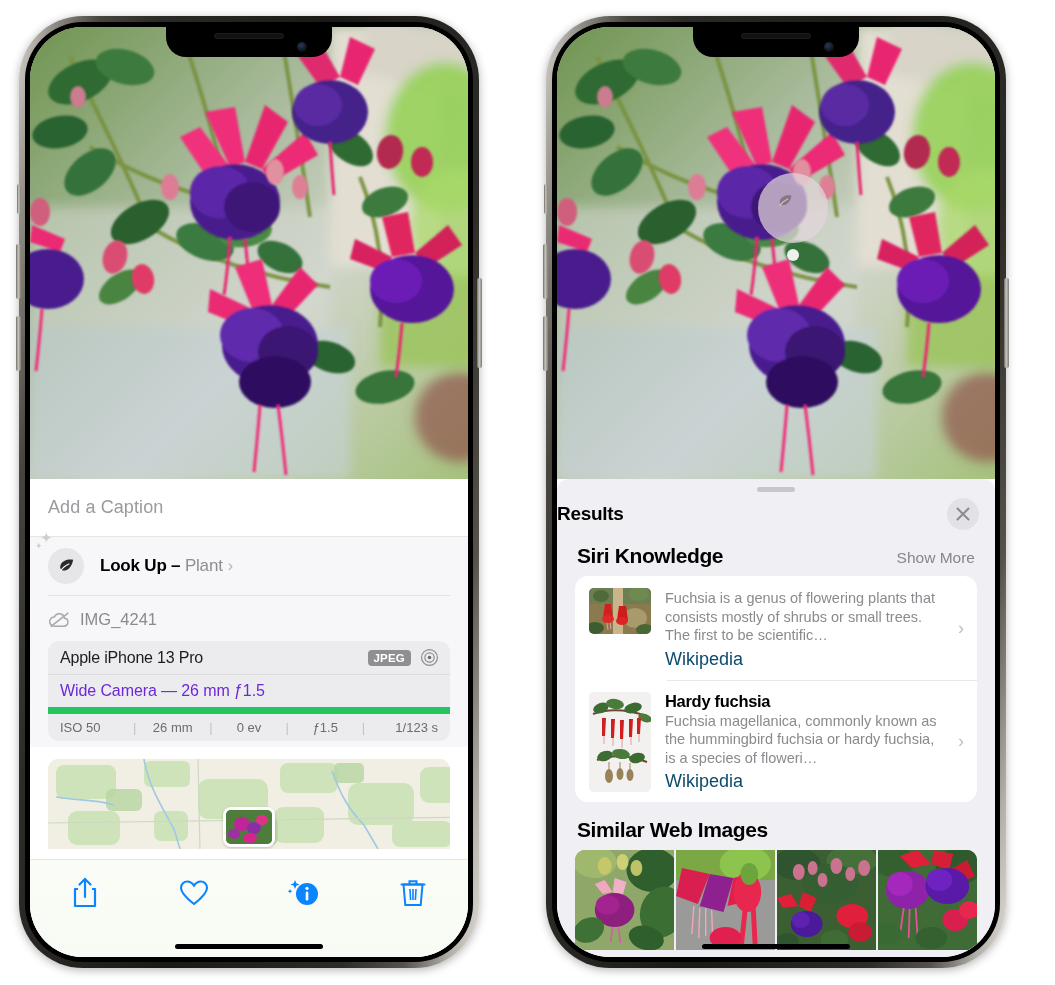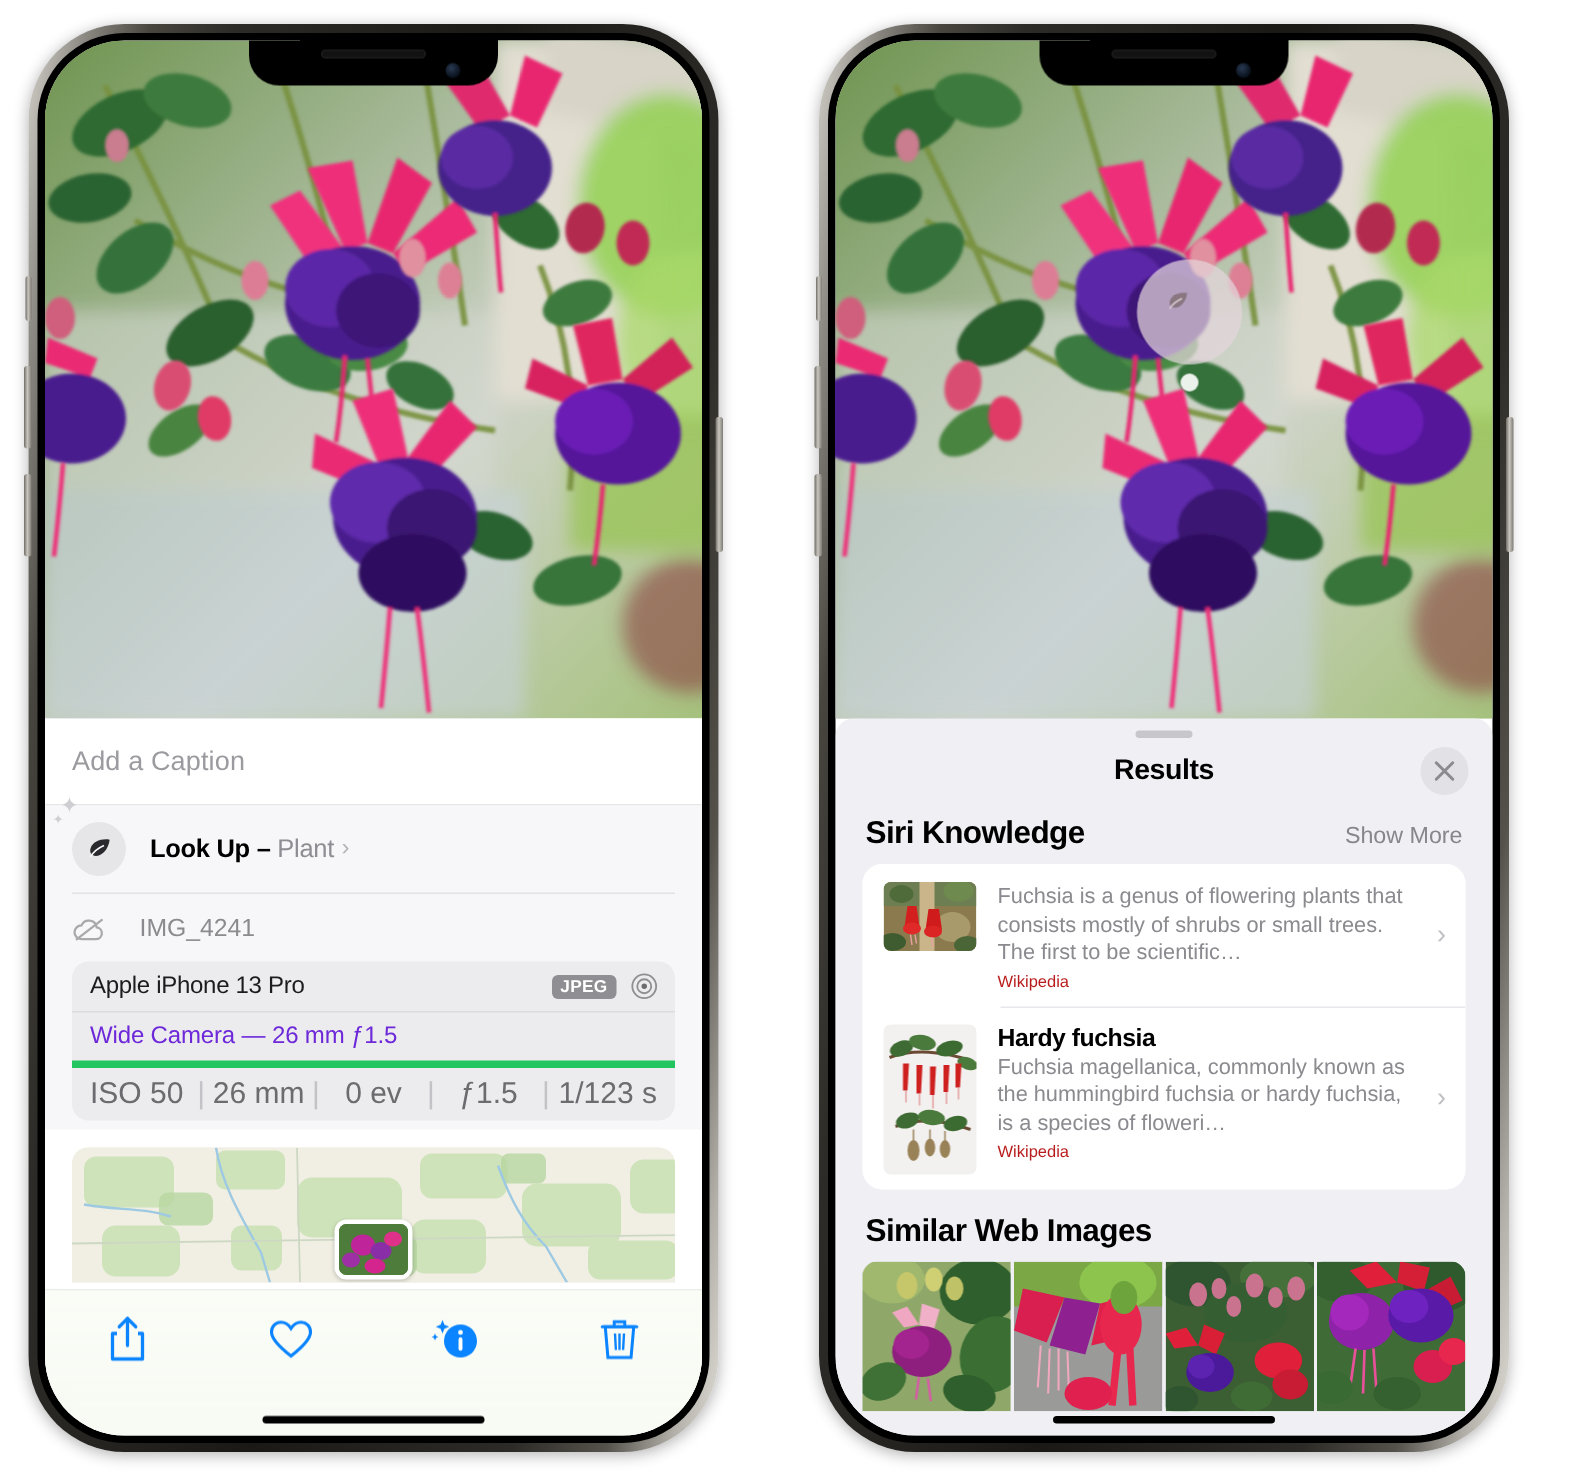--- a/index.html
+++ b/index.html
@@ -98,21 +98,21 @@
   .lookup-text { margin-left: 16px; font-size: 17px; color:#000; font-weight: 700; letter-spacing: -.2px; }
   .lookup-text .cat { font-weight: 400; color:#8d8d93; }
   .lookup-chev { margin-left: 5px; color:#b3b3b8; font-size: 16px; font-weight: 400; }
 
   .divider { height:1px; background:#e2e2e5; margin: 0 0 0 0; }
 
   .meta-block { background: #f7f7f9; padding: 10px 18px 6px; }
   .dateline { display:flex; align-items:center; justify-content: space-between; }
   .dateline .dt { font-size: 16.5px; font-weight: 700; color:#000; letter-spacing: -.2px; }
   .dateline .adjust { font-size: 16.5px; color:#0a84ff; }
-  .filerow { display:flex; align-items:center; gap: 22px; margin-top: 4px; }
+  .filerow { display:flex; align-items:center; gap: 9px; margin-top: 4px; }
   .filename { font-size: 16.5px; color:#8a8a8f; }
 
   .cam-card {
     margin: 12px 0 0; background: #ececee; border-radius: 11px; overflow:hidden;
     font-size: 15px;
   }
   .cam-head {
     display:flex; align-items:center; justify-content: space-between;
     padding: 7px 11px 7px 12px; border-bottom: 1px solid #dcdcdf;
   }
@@ -124,22 +124,22 @@
   }
   .cam-body { padding: 7px 12px 7px; }
   .cam-lens { font-size: 16px; color:#6d28d9; letter-spacing:-.1px; }
   .cam-specline { display:flex; align-items:center; justify-content:space-between; margin-top: 2px; }
   .cam-res { font-size: 16px; color:#6b6b70; letter-spacing:-.1px; }
   .tag-vibrant {
     border:1px solid #9a9a9f; border-radius: 10px; color:#6b6b70;
     font-size: 11.5px; padding: 2px 9px; letter-spacing: .3px;
   }
   .cam-exif {
-    display:flex; align-items:center; border-top:5px solid #22c55e;
-    padding: 6px 12px; color:#6b6b70; font-size: 20px;
+    display:flex; align-items:center; border-top:7px solid #22c55e;
+    padding: 6px 12px; color:#6b6b70; font-size: 13px;
   }
   .cam-exif .cell { flex: 1; text-align:center; }
   .cam-exif .cell:first-child { text-align:left; }
   .cam-exif .cell:last-child  { text-align:right; }
   .cam-exif .sep { color:#c3c3c7; }
 
   .map-card {
     margin: 12px 18px 0; height: 90px; border-radius: 11px 11px 0 0; overflow:hidden;
     position: relative;
     background: #eceade;
@@ -167,21 +167,21 @@
     width: 148px; height: 5px; border-radius: 3px; background:#000;
   }
 
   
   .results-sheet {
     position:absolute; left:0; top:452px; width:100%; bottom:0;
     background:#f0eff4; border-radius: 12px 12px 0 0;
   }
   .grabber { width: 38px; height:5px; border-radius:3px; background:#c6c6cb; margin: 8px auto 0; }
   .results-head {
-    position: relative; height: 44px; display:flex; align-items:center; justify-content:center;
+    position: relative; height: 44px; display:flex; align-items:center; justify-content:flex-start;
   }
   .results-title { font-size: 19px; font-weight: 700; color:#000; letter-spacing:-.3px; }
   .close-btn {
     position:absolute; right: 16px; top: 6px;
     width: 32px; height: 32px; border-radius: 50%; background:#e2e1e6;
     display:flex; align-items:center; justify-content:center;
   }
   .sec-head { display:flex; align-items: baseline; justify-content: space-between; padding: 8px 20px 8px; }
   .sec-title { font-size: 21px; font-weight: 700; color:#000; letter-spacing:-.4px; }
   .sec-action { font-size: 15.5px; color:#86868b; }
@@ -190,21 +190,21 @@
   .know-row { display:flex; align-items: flex-start; padding: 12px 14px 10px; position: relative; }
   .know-row + .know-row::before {
     content:""; position:absolute; left: 92px; right: 0; top: 0; height:1px; background:#e8e8ec;
   }
   .know-thumb { flex: 0 0 auto; border-radius: 5px; overflow:hidden; position:relative; }
   .know-thumb.t1 { width: 62px; height: 46px; }
   .know-thumb.t2 { width: 62px; height: 100px; background:#f2f2f0; }
   .know-text { margin-left: 14px; flex: 1; padding-right: 18px; }
   .know-title { font-size: 16.5px; font-weight: 700; color:#000; letter-spacing:-.3px; }
   .know-desc { font-size: 14.5px; color:#8a8a8f; line-height: 1.28; margin-top: 1px; }
-  .know-src  { font-size: 11px; color:#b91c1c; margin-top: 4px; }
+  .know-src  { font-size: 18px; color:#0c4a6e; margin-top: 4px; }
   .know-chev { position:absolute; right: 13px; top: 50%; transform: translateY(-50%); color:#bfbfc4; font-size:18px; }
 
   .web-strip { display:flex; gap: 2px; margin: 0 18px; border-radius: 10px 10px 0 0; overflow:hidden; }
   .web-tile { flex: 1; height: 100px; position: relative; overflow:hidden; }
 
   svg { display:block; }
 </style>
 </head>
 <body>
 

